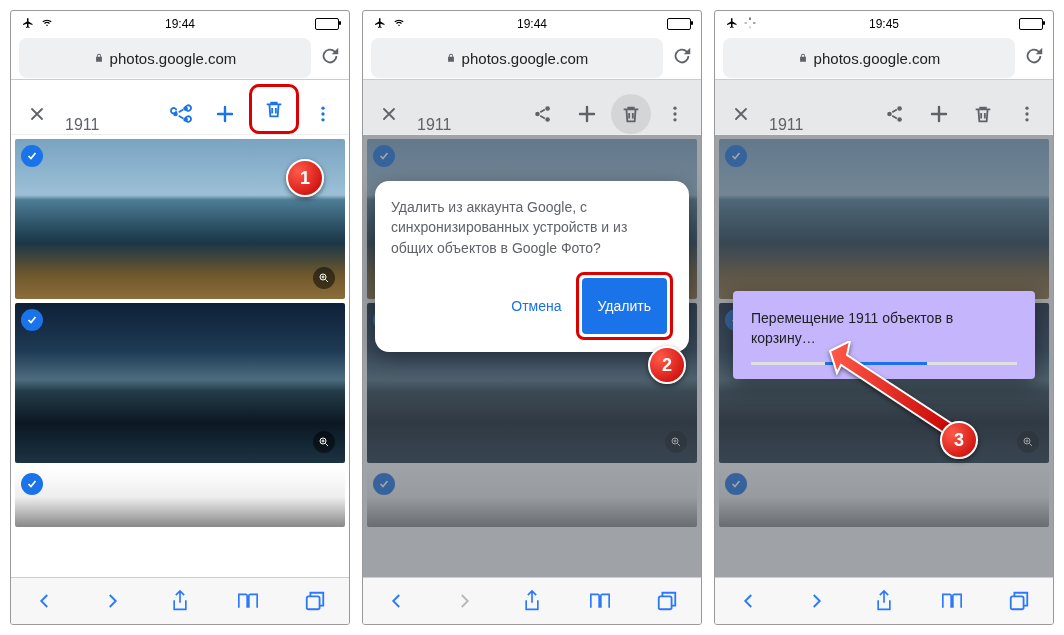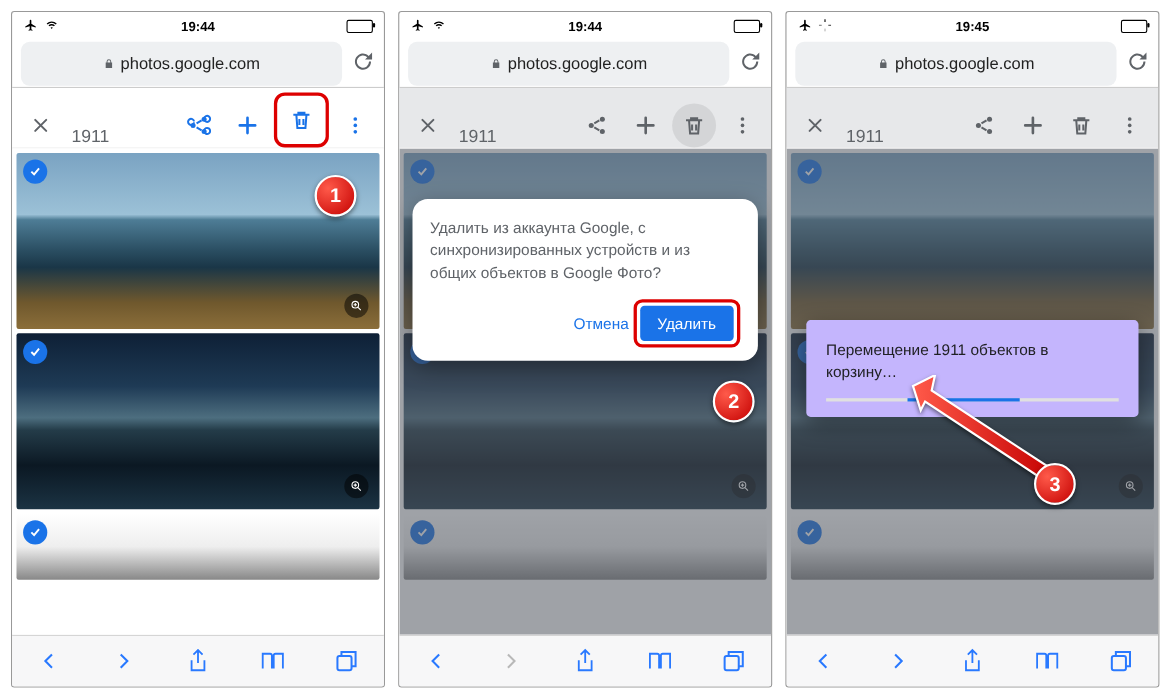--- a/index.html
+++ b/index.html
@@ -1,21 +1,21 @@
 <!DOCTYPE html>
 <html><head>
 <meta charset="utf-8">
 <style>
   html,body{margin:0;padding:0;background:#fff;font-family:-apple-system,Helvetica,Arial,sans-serif}
   .stage{display:flex;gap:12px;padding:10px;width:1064px;height:635px;box-sizing:border-box;background:#fff}
   .phone{flex:1;border:1px solid #999;border-radius:3px;display:flex;flex-direction:column;overflow:hidden;position:relative;background:#fff}
   
   .statusbar{height:26px;display:flex;align-items:center;justify-content:space-between;padding:0 10px;font-size:12px;font-weight:600;color:#000}
   .sb-left,.sb-right{display:flex;align-items:center;gap:5px}
-  .sb-time{position:absolute;left:0;right:0;text-align:center;font-size:12px;font-weight:700;pointer-events:none}
+  .sb-time{position:absolute;left:0;right:0;text-align:center;font-size:12px;font-weight:400;pointer-events:none}
   .battery{width:22px;height:10px;border:1px solid #000;border-radius:2px;position:relative}
   .battery::after{content:'';position:absolute;right:-3px;top:2px;width:2px;height:4px;background:#000;border-radius:1px}
   .battery .fill{height:100%;width:70%;background:#000}
   .wifi{width:14px;height:10px}
   
   .urlbar{height:42px;display:flex;align-items:center;padding:0 8px;border-bottom:1px solid #ccc}
   .urlpill{flex:1;height:40px;background:#eef0f2;border-radius:8px;margin-right:8px;display:flex;align-items:center;justify-content:center;gap:6px;color:#222;font-size:15px}
   .lock{width:10px;height:12px}
   .reload{width:22px;height:22px}
   
@@ -39,23 +39,23 @@
   .sel-check svg{display:block}
   .mag{position:absolute;right:10px;bottom:10px;width:22px;height:22px;border-radius:50%;background:rgba(0,0,0,.5);display:flex;align-items:center;justify-content:center}
   
   .bottombar{height:46px;border-top:1px solid #ccc;display:flex;align-items:center;justify-content:space-around;background:#f7f7f8}
   .bottombar .bbtn{width:34px;height:34px;display:flex;align-items:center;justify-content:center;color:#2979ff}
   .bottombar .bbtn.disabled{color:#b8b8b8}
   
   .popover{position:absolute;left:12px;right:12px;top:170px;background:#fff;border-radius:14px;box-shadow:0 6px 20px rgba(0,0,0,.35);padding:16px 16px 12px;z-index:5}
   .popover::before{content:'';position:absolute;top:-10px;right:60px;border:10px solid transparent;border-bottom-color:#fff}
   .pop-text{font-size:14px;color:#5f6368;line-height:1.45}
-  .pop-actions{display:flex;justify-content:flex-end;gap:0;margin-top:14px;align-items:center}
+  .pop-actions{display:flex;justify-content:flex-end;gap:10px;margin-top:14px;align-items:center}
   .pop-cancel{color:#1a73e8;font-size:14px;font-weight:500;padding:8px 4px}
-  .pop-delete{background:#1a73e8;color:#fff;font-size:14px;font-weight:500;border-radius:4px;padding:8px 16px}
+  .pop-delete{background:#1a73e8;color:#fff;font-size:14px;font-weight:500;border-radius:4px;padding:20px 16px}
   .pop-delete-wrap{border:3px solid #d00;border-radius:8px;padding:3px}
   
   .toast{position:absolute;left:18px;right:18px;top:280px;background:#c4b5fd;border-radius:4px;box-shadow:0 6px 20px rgba(0,0,0,.4);padding:18px 18px 14px;z-index:5}
   .toast-text{font-size:14px;color:#202124;line-height:1.4}
   .progress{margin-top:14px;height:3px;background:#e0e0e0;position:relative}
   .progress .bar{position:absolute;left:28%;width:38%;height:100%;background:#1a73e8}
   
   .badge{position:absolute;width:34px;height:34px;border-radius:50%;background:radial-gradient(circle at 30% 30%,#ff5a4a,#c40000);border:2px solid #fff;box-shadow:0 2px 5px rgba(0,0,0,.5);display:flex;align-items:center;justify-content:center;color:#fff;font-weight:700;font-size:18px;z-index:20}
   .arrow{position:absolute;z-index:15}
   .arrow svg{filter:drop-shadow(0 2px 2px rgba(0,0,0,.5))}

